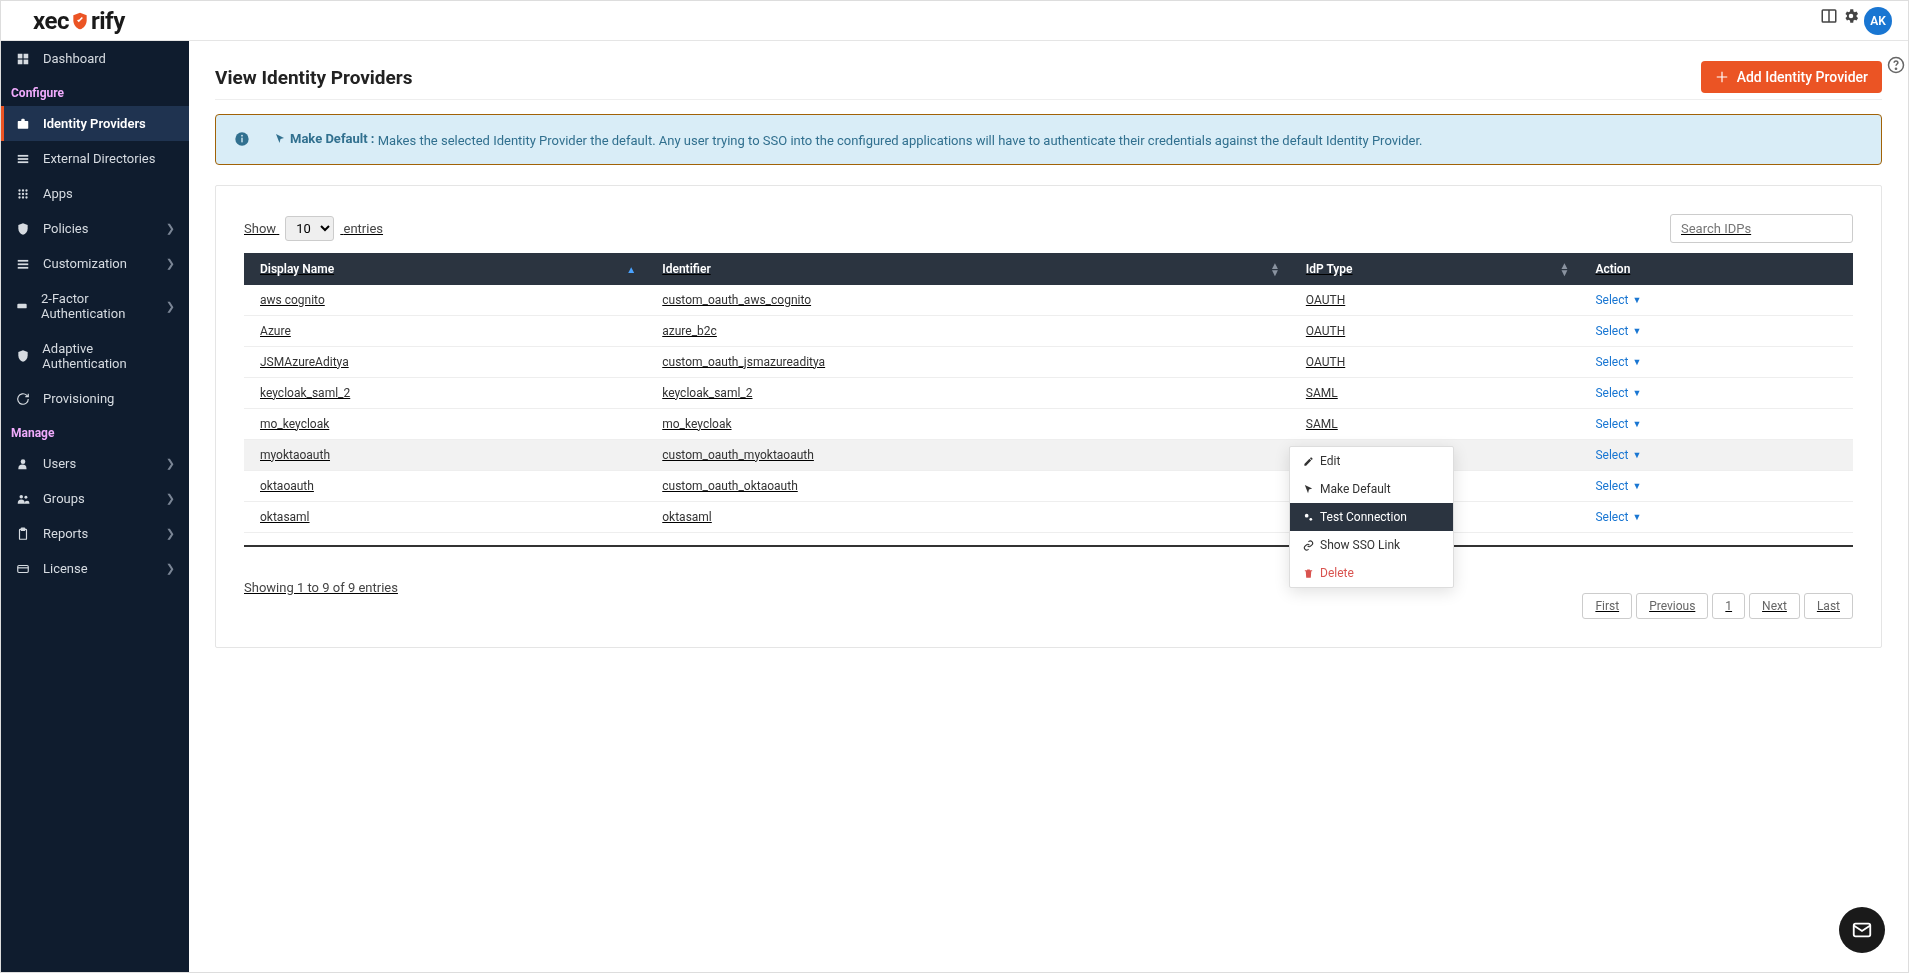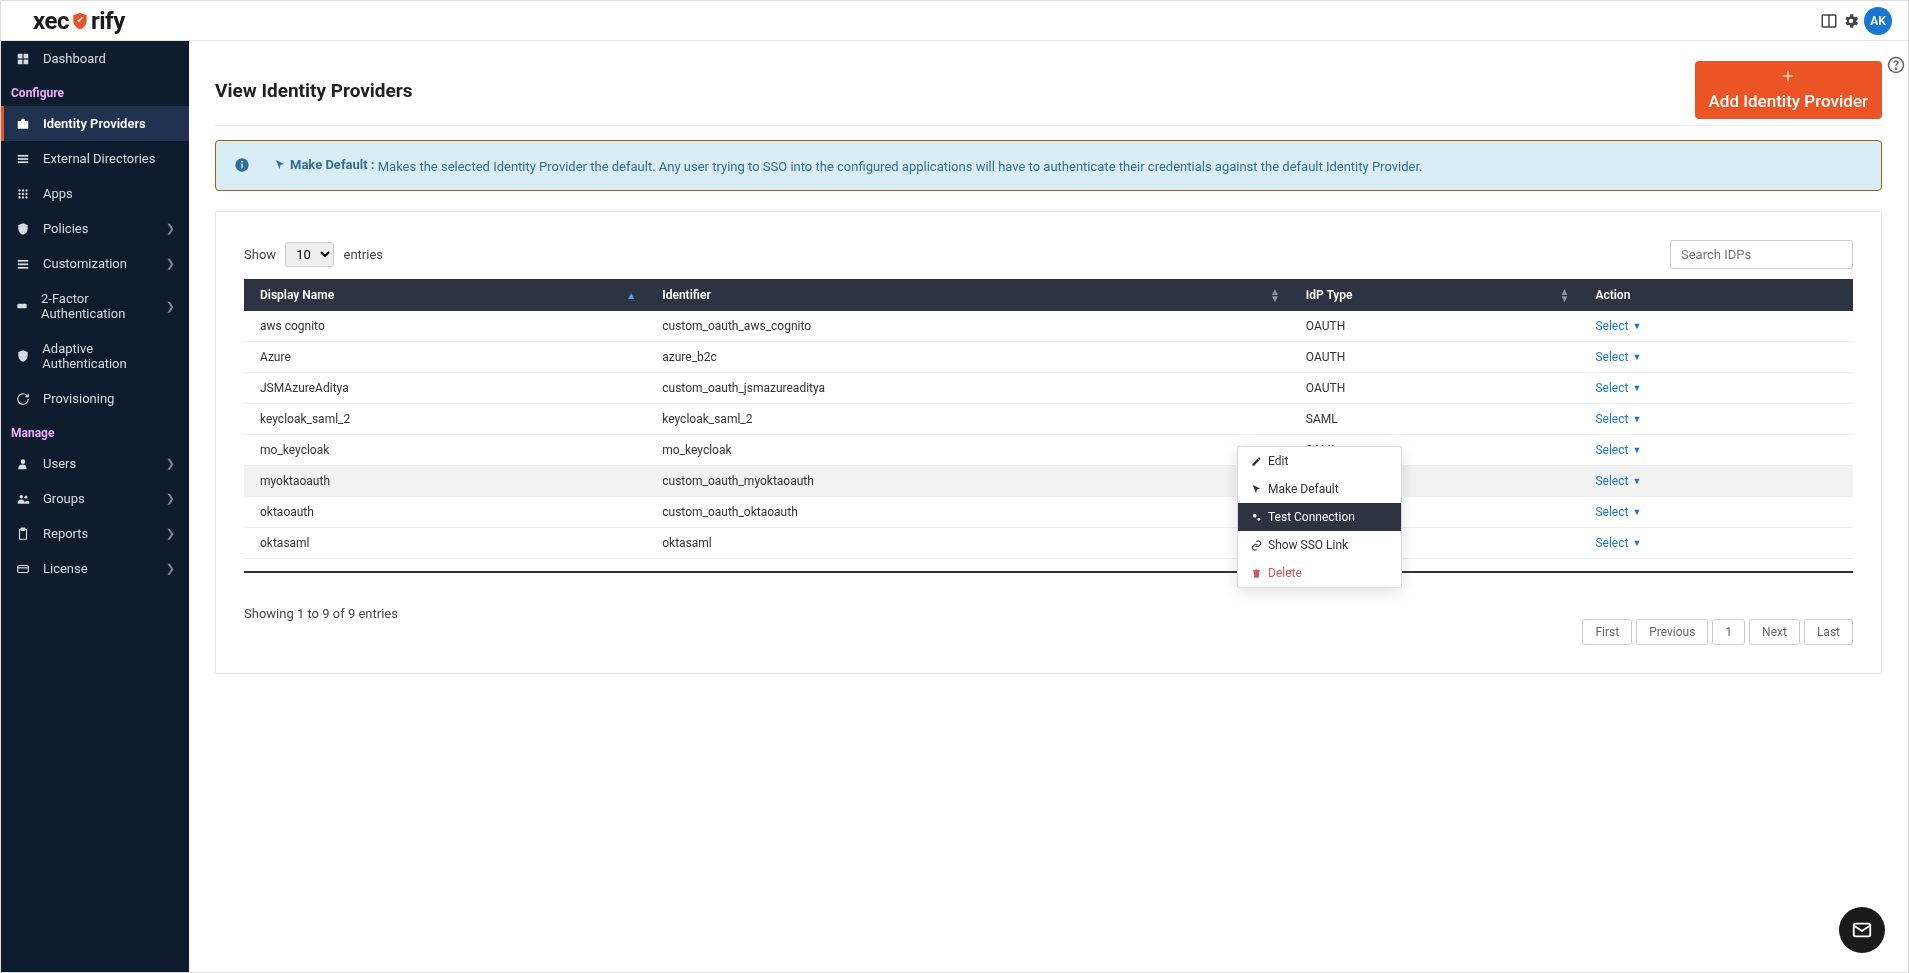--- a/index.html
+++ b/index.html
@@ -2,45 +2,45 @@
 <html><head>
 <meta charset="utf-8">
 <style>
 * { margin: 0; padding: 0; box-sizing: border-box; font-family: -apple-system, BlinkMacSystemFont, "Segoe UI", Roboto, sans-serif; }
 body { background: #fff; width: 1909px; height: 973px; overflow: hidden; position: relative; border: 1px solid #ddd; }
 
 
 .topbar { height: 40px; display: flex; align-items: center; justify-content: space-between; padding: 0 16px; border-bottom: 1px solid #e5e5e5; }
 .logo { font-size: 24px; font-weight: 700; letter-spacing: -0.5px; color: #1a1a1a; display: flex; align-items: center; margin-left: 16px; }
 .logo-shield { color: #eb5424; margin: 0 1px; }
-.topbar-right { display: flex; align-items: center; gap: 4px; }
+.topbar-right { display: flex; gap: 4px; }
 .topbar-icon { cursor: pointer; color: #444; }
 .avatar { width: 28px; height: 28px; border-radius: 50%; background: #1976d2; color: #fff; display: flex; align-items: center; justify-content: center; font-size: 12px; font-weight: 600; cursor: pointer; }
 
 
 .sidebar { position: absolute; top: 40px; left: 0; width: 188px; bottom: 0; background: #0f1c2e; color: #d6dbe1; overflow-y: auto; }
 .nav-item { display: flex; align-items: center; padding: 10px 14px; font-size: 13px; cursor: pointer; gap: 12px; position: relative; }
 .nav-item.active { background: #1f3350; color: #fff; font-weight: 600; }
 .nav-item.active::before { content: ''; position: absolute; left: 0; top: 0; bottom: 0; width: 3px; background: #eb5424; }
 .nav-section { padding: 10px 10px 6px; font-size: 12px; color: #f0abfc; font-weight: bold; }
 .nav-chevron { margin-left: auto; color: #7a8595; font-size: 11px; }
 .nav-icon { width: 16px; display: flex; justify-content: center; }
 
 
 .main { position: absolute; top: 40px; left: 188px; right: 0; bottom: 0; padding: 20px 26px; overflow: auto; }
 .page-header { display: flex; justify-content: space-between; align-items: center; margin-bottom: 6px; }
 .page-title { font-size: 19px; font-weight: 700; color: #222; }
-.btn-add { background: #eb5424; color: #fff; border: none; padding: 8px 14px; border-radius: 4px; font-size: 17px; font-weight: 500; cursor: pointer; display: flex; align-items: center; gap: 8px; flex-direction: column; }
+.btn-add { background: #eb5424; color: #fff; border: none; padding: 8px 14px; border-radius: 4px; font-size: 14px; font-weight: 500; cursor: pointer; display: flex; align-items: center; gap: 8px; }
 hr.sep { border: none; border-top: 1px solid #eee; margin-bottom: 14px; }
 
 .info-banner { background: #d9edf7; border: 1px solid #a16207; border-radius: 4px; padding: 16px 18px; font-size: 13px; color: #31708f; display: flex; align-items: center; gap: 24px; margin-bottom: 20px; }
 .info-banner .info-icon { font-size: 14px; }
 .info-banner b { display: inline-flex; align-items: center; gap: 4px; }
 
-.card { border: 1px solid #e5e5e5; border-radius: 2px; padding: 28px; }
+.card { border: 1px solid #e5e5e5; border-radius: 2px; padding: 28px; text-decoration: underline; }
 .table-controls { display: flex; justify-content: space-between; align-items: center; margin-bottom: 10px; font-size: 13px; color: #444; }
 .show-entries select { border: 1px solid #ccc; border-radius: 3px; padding: 3px 6px; margin: 0 6px; font-size: 13px; }
 .search-input { border: 1px solid #ccc; border-radius: 3px; padding: 6px 10px; font-size: 13px; width: 183px; }
 
 .table { width: 100%; border-collapse: collapse; }
 .table thead { background: #2b3440; color: #fff; }
 .table th { text-align: left; padding: 9px 16px; font-size: 12px; font-weight: 600; position: relative; }
 .table th .sort { position: absolute; right: 10px; top: 50%; transform: translateY(-50%); font-size: 10px; color: #8a93a0; line-height: 7px; }
 .table th.sorted-asc .sort .up { color: #4aa3ff; }
 .table td { padding: 8px 16px; font-size: 12px; color: #333; border-bottom: 1px solid #eee; }
@@ -346,21 +346,21 @@
         <button>First</button>
         <button>Previous</button>
         <button>1</button>
         <button>Next</button>
         <button>Last</button>
       </div>
     </div>
   </div>
 </div>
 
-<div class="dropdown" style="left:1236px; top:445px;">
+<div class="dropdown" style="left:1288px; top:445px;">
   <div class="dropdown-item">
       <span class="dd-icon">
         <svg width="11" height="11" viewBox="0 0 24 24" fill="currentColor">
           <path d="M3 17.25V21h3.75L17.81 9.94l-3.75-3.75zM20.71 7.04a1 1 0 000-1.41l-2.34-2.34a1 1 0 00-1.41 0l-1.83 1.83 3.75 3.75z"></path>
         </svg>
       </span>
       <span>Edit</span>
     </div>
   <div class="dropdown-item">
       <span class="dd-icon">

